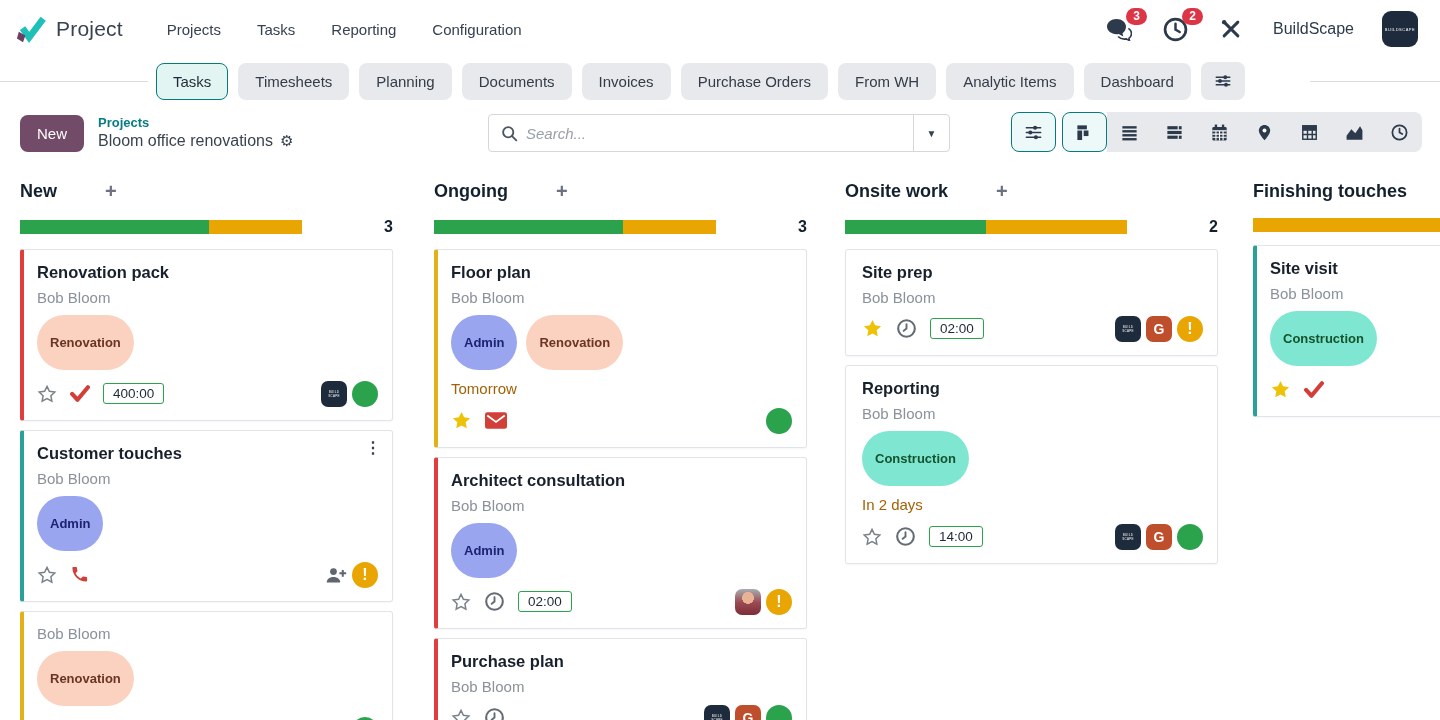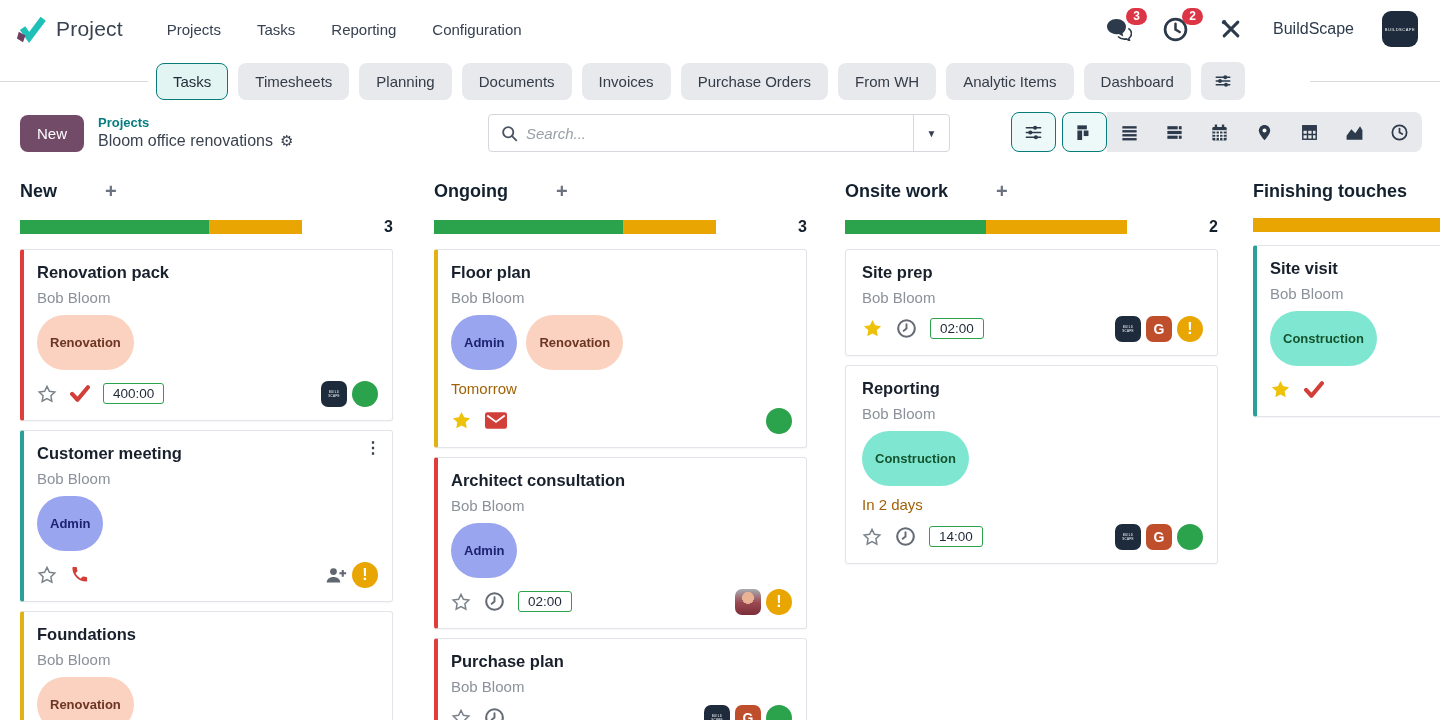--- a/index.html
+++ b/index.html
@@ -310,21 +310,21 @@
           <span class="spacer"></span>
           <span class="favatars">
             <span class="av av-company">BUILD<br>SCAPE</span>
             <span class="dot dot-green"></span>
           </span>
         </div>
       </div>
 
       <div class="card edge-teal">
         <span class="kebab">⋮</span>
-        <div class="card-title">Customer meeting</div>
+        <div class="card-title">Customer touches</div>
         <div class="card-assignee">Bob Bloom</div>
         <div class="tagsrow">
           <span class="tag tag-admin">Admin</span>
         </div>
         <div class="cfoot">
           <span class="icobtn">
             <svg width="20" height="20" viewBox="0 0 24 24">
                 <path d="M12 2.8l2.9 5.9 6.5.9-4.7 4.6 1.1 6.4L12 17.6 6.2 20.6l1.1-6.4L2.6 9.6l6.5-.9z" fill="none" stroke="#7a8189" stroke-width="1.8"></path>
               </svg>
           </span>
@@ -341,21 +341,20 @@
                   <path d="M2 19c0-4 3.6-6.5 8-6.5s8 2.5 8 6.5z" fill="#5f6670"></path>
                   <path d="M21 4v8M17 8h8" stroke="#5f6670" stroke-width="2.4"></path>
                 </svg>
             </span>
             <span class="dot dot-alert">!</span>
           </span>
         </div>
       </div>
 
       <div class="card edge-yellow">
-        <div class="card-title">Foundations</div>
         <div class="card-assignee">Bob Bloom</div>
         <div class="tagsrow">
           <span class="tag tag-renovation">Renovation</span>
         </div>
         <div class="cfoot">
           <span class="icobtn">
             <svg width="20" height="20" viewBox="0 0 24 24">
                 <path d="M12 2.8l2.9 5.9 6.5.9-4.7 4.6 1.1 6.4L12 17.6 6.2 20.6l1.1-6.4L2.6 9.6l6.5-.9z" fill="none" stroke="#7a8189" stroke-width="1.8"></path>
               </svg>
           </span>

